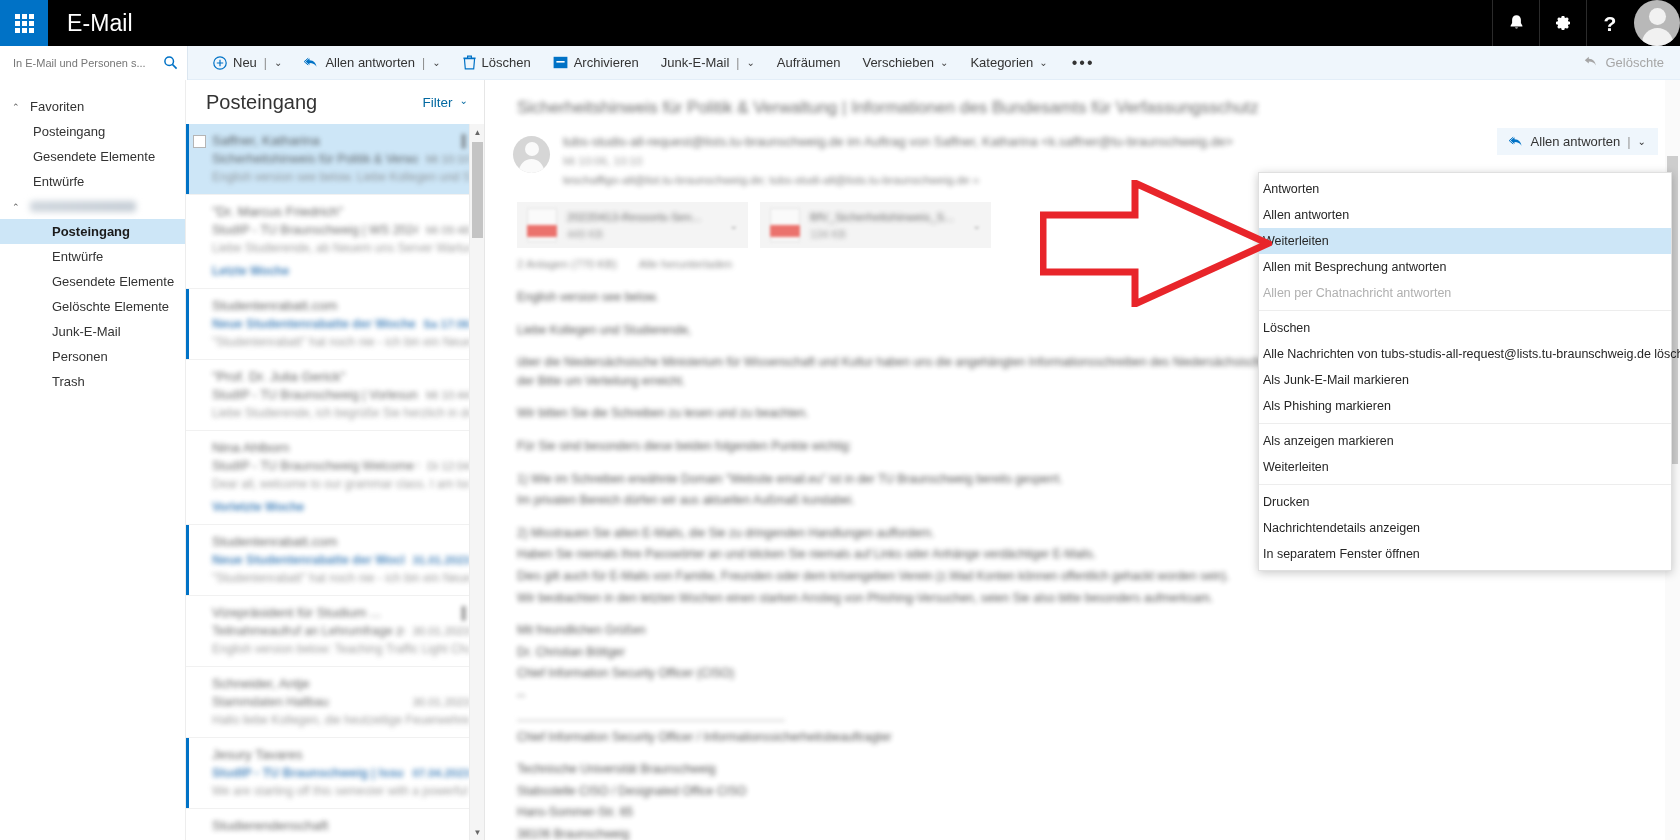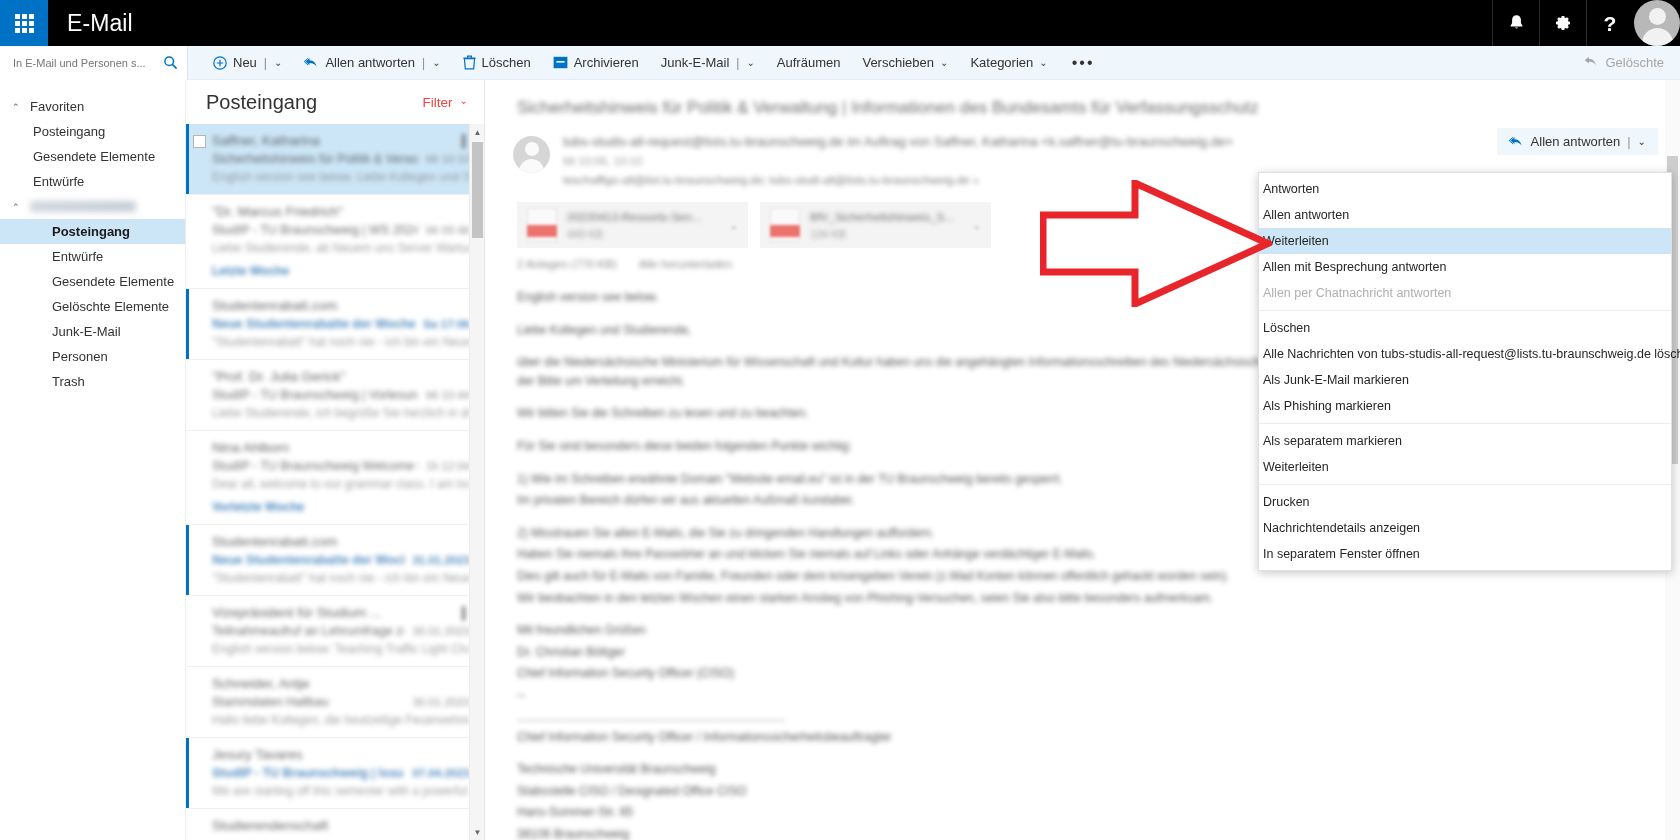--- a/index.html
+++ b/index.html
@@ -114,21 +114,21 @@
     border-right: 1px solid #e6e6e6;
   }
   .msglist-head {
     height: 44px; display: flex; align-items: center; justify-content: space-between;
     padding: 0 16px 0 20px;
   }
   .msglist-head .h {
     font-size: 20px; color: #333; font-weight: 400;
   }
   .filter {
-    display: flex; gap: 7px; color: #ef4444;
+    display: flex; gap: 7px; color: #0369a1;
     font-size: 13.5px; cursor: pointer; padding-left: 32px;
   }
   .filter .chev { font-size: 10px; }
   .msg-scroll {
     position: absolute; top: 44px; left: 0; right: 0; bottom: 0; overflow: hidden;
   }
   .msg {
     position: relative; padding: 9px 14px 10px 26px; cursor: pointer;
     border-bottom: 1px solid #f1f1f1; min-height: 69px;
   }
@@ -696,21 +696,21 @@
   <div class="mi">Allen antworten</div>
   <div class="mi hl">Weiterleiten</div>
   <div class="mi">Allen mit Besprechung antworten</div>
   <div class="mi dis">Allen per Chatnachricht antworten</div>
   <div class="mdiv"></div>
   <div class="mi">Löschen</div>
   <div class="mi">Alle Nachrichten von tubs-studis-all-request@lists.tu-braunschweig.de löschen</div>
   <div class="mi">Als Junk-E-Mail markieren</div>
   <div class="mi">Als Phishing markieren</div>
   <div class="mdiv"></div>
-  <div class="mi">Als separatem markieren</div>
+  <div class="mi">Als anzeigen markieren</div>
   <div class="mi">Weiterleiten</div>
   <div class="mdiv"></div>
   <div class="mi">Drucken</div>
   <div class="mi">Nachrichtendetails anzeigen</div>
   <div class="mi">In separatem Fenster öffnen</div>
 </div>
 
 <div class="arrow-anno">
   <svg width="232" height="127" viewBox="0 0 232 127">
     <path d="M3 35 H95 V3 L228 63.5 L95 124 V92 H3 Z" fill="none" stroke="#E8252A" stroke-width="7" stroke-linejoin="miter"></path>

